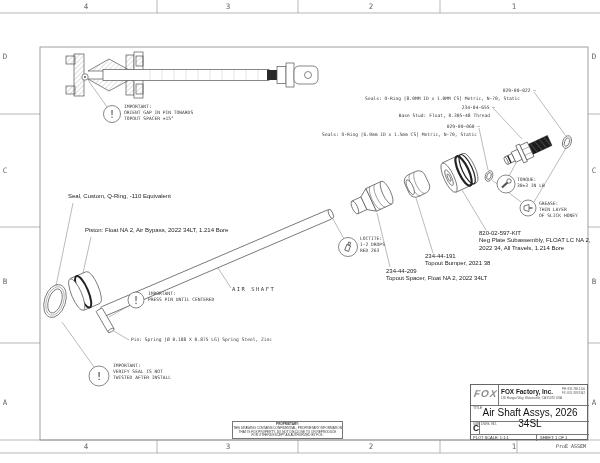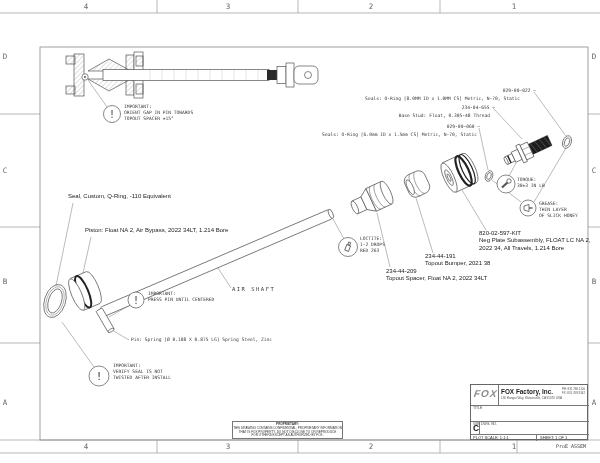--- a/index.html
+++ b/index.html
@@ -304,20 +304,21 @@
   <div class="tb-line" style="left:8px;top:36px;width:0.6px;height:13px;"></div>
   <div class="tb-line" style="left:65px;top:49px;width:0.6px;height:7px;"></div>
   <div class="fox-logo">FOX</div>
   <div class="company">FOX Factory, Inc.</div>
   <div class="address">130 Hangar Way, Watsonville, CA 95076 USA</div>
   <div class="phone">
     <div>PH: 831.768.1100</div>
     <div>FX: 831.768.9342</div>
   </div>
   <div class="abs tb-label" style="left:2px;top:21px;">TITLE</div>
+  <div class="tb-title">Air Shaft Assys, 2026 34SL</div>
   <div class="abs tb-label" style="left:2px;top:37px;font-size:2.8px;">SIZE</div>
   <div class="tb-size">C</div>
   <div class="abs tb-label" style="left:10px;top:37px;">DWG. NO.</div>
   <div class="abs tb-small" style="left:2px;top:50px;">PLOT SCALE: 1:1:1</div>
   <div class="abs tb-small" style="left:69px;top:50px;">SHEET: 1 OF 1</div>
 </div>
 <div class="abs" style="right:14px;top:443px;font-size:5px;font-family:'DejaVu Sans Mono',monospace;color:#444;">ProE ASSEM</div>
 
 </div>
 

